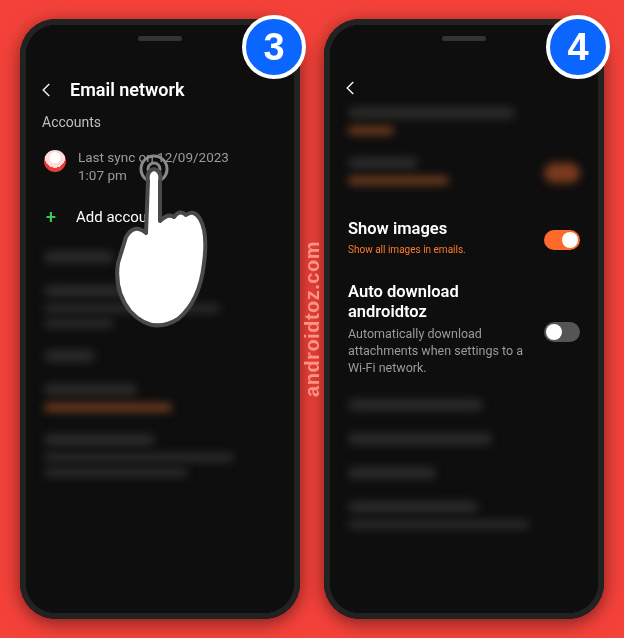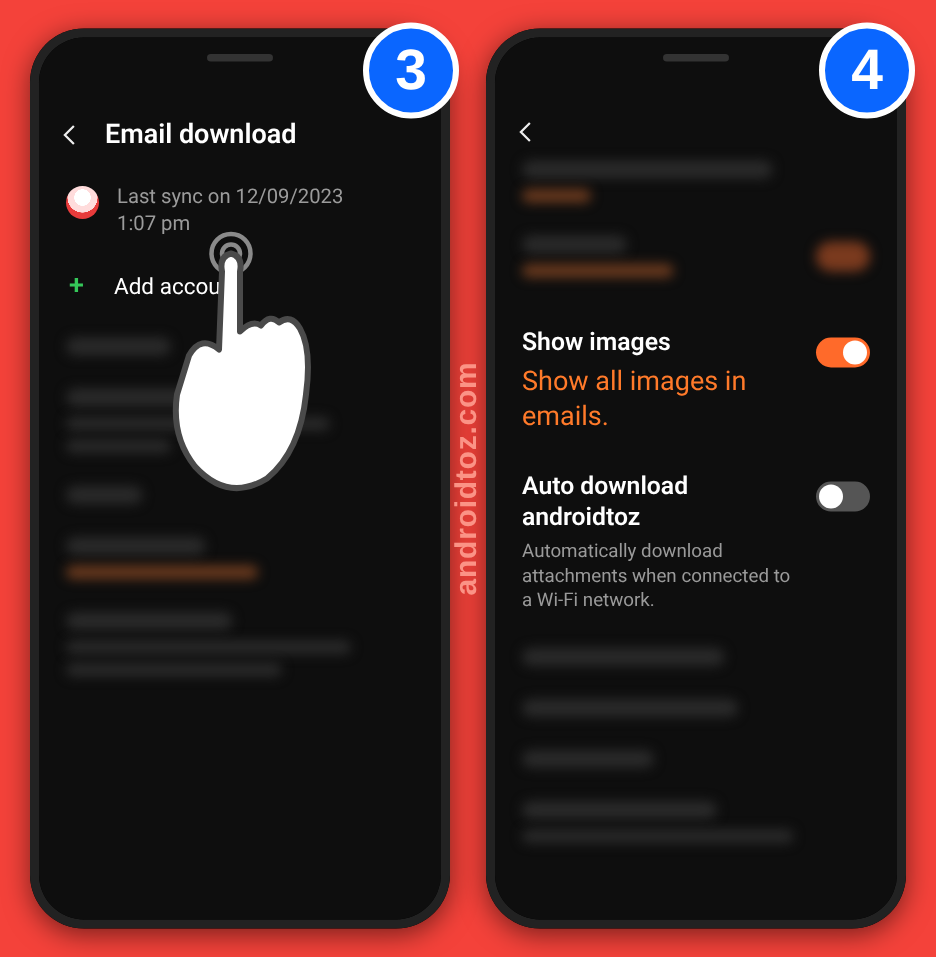--- a/index.html
+++ b/index.html
@@ -116,34 +116,34 @@
   .blur-sub {
     height: 9px;
     border-radius: 5px;
     background: #2a2a2a;
     filter: blur(4px);
   }
   .blur-accent { background: #6b3a1e; }
   .setting-row {
     padding: 10px 18px 16px;
     display: flex;
-    align-items: flex-start;
+    align-items: center;
     justify-content: space-between;
     gap: 12px;
   }
   .setting-main { flex: 1; }
   .setting-title {
     font-size: 16.5px;
     font-weight: 600;
     color: #fff;
     line-height: 1.25;
     margin-bottom: 3px;
   }
   .setting-sub-accent {
-    font-size: 18px;
+    font-size: 10px;
     color: #ff7a2a;
     line-height: 1.3;
   }
   .setting-sub {
     font-size: 12.5px;
     color: #9a9a9a;
     line-height: 1.35;
   }
   .toggle {
     width: 36px; height: 20px;
@@ -223,23 +223,24 @@
       <div class="screen">
         <div class="topbar">
             <div class="speaker"></div>
           </div>
         <div class="statusbar"></div>
 
         <div class="header">
           <svg class="back-icon" viewBox="0 0 24 24">
             <polyline points="15 4 7 12 15 20"></polyline>
           </svg>
-          <div class="title">Email download</div>
-        </div>
-
+          <div class="title">Email network</div>
+        </div>
+
+        <div class="section-label">Accounts</div>
 
         <div class="account-row">
           <div class="avatar"></div>
           <div class="acct-txt">
             <span>Last sync     on 12/09/2023</span><br>
             <span>1:07 pm</span>
           </div>
         </div>
 
         <div class="add-row">
@@ -316,21 +317,21 @@
             <div class="setting-sub-accent">Show all images in emails.</div>
           </div>
           <div class="toggle on">
               <div class="knob"></div>
             </div>
         </div>
 
         <div class="setting-row">
           <div class="setting-main">
             <div class="setting-title">Auto download androidtoz</div>
-            <div class="setting-sub">Automatically download attachments when connected to a Wi-Fi network.</div>
+            <div class="setting-sub">Automatically download attachments when settings to a Wi-Fi network.</div>
           </div>
           <div class="toggle off">
               <div class="knob"></div>
             </div>
         </div>
 
         <div class="blur-list">
           <div class="blur-row">
               <div class="blur-line" style="width:58%"></div>
             </div>

